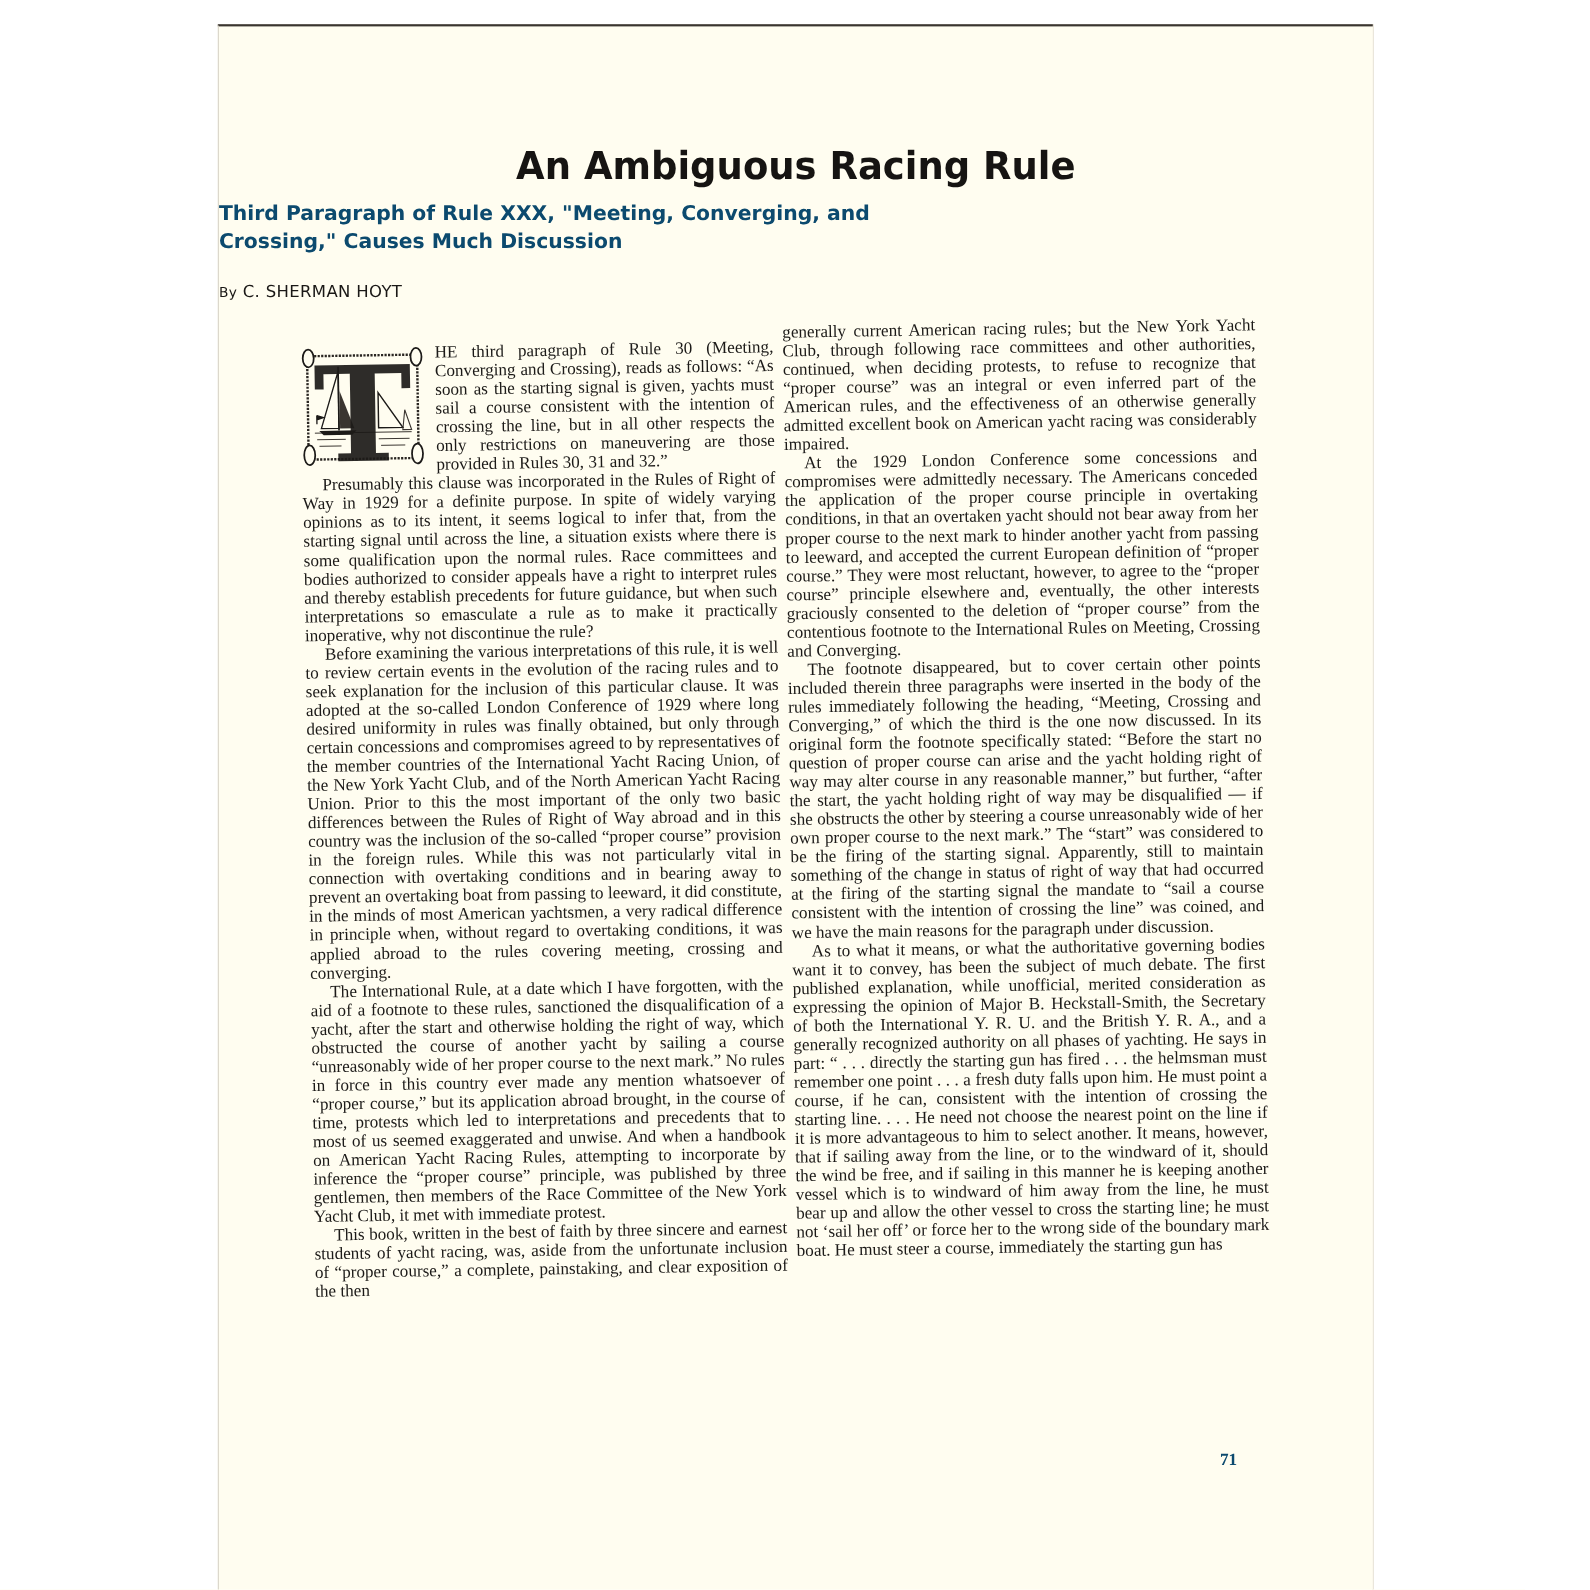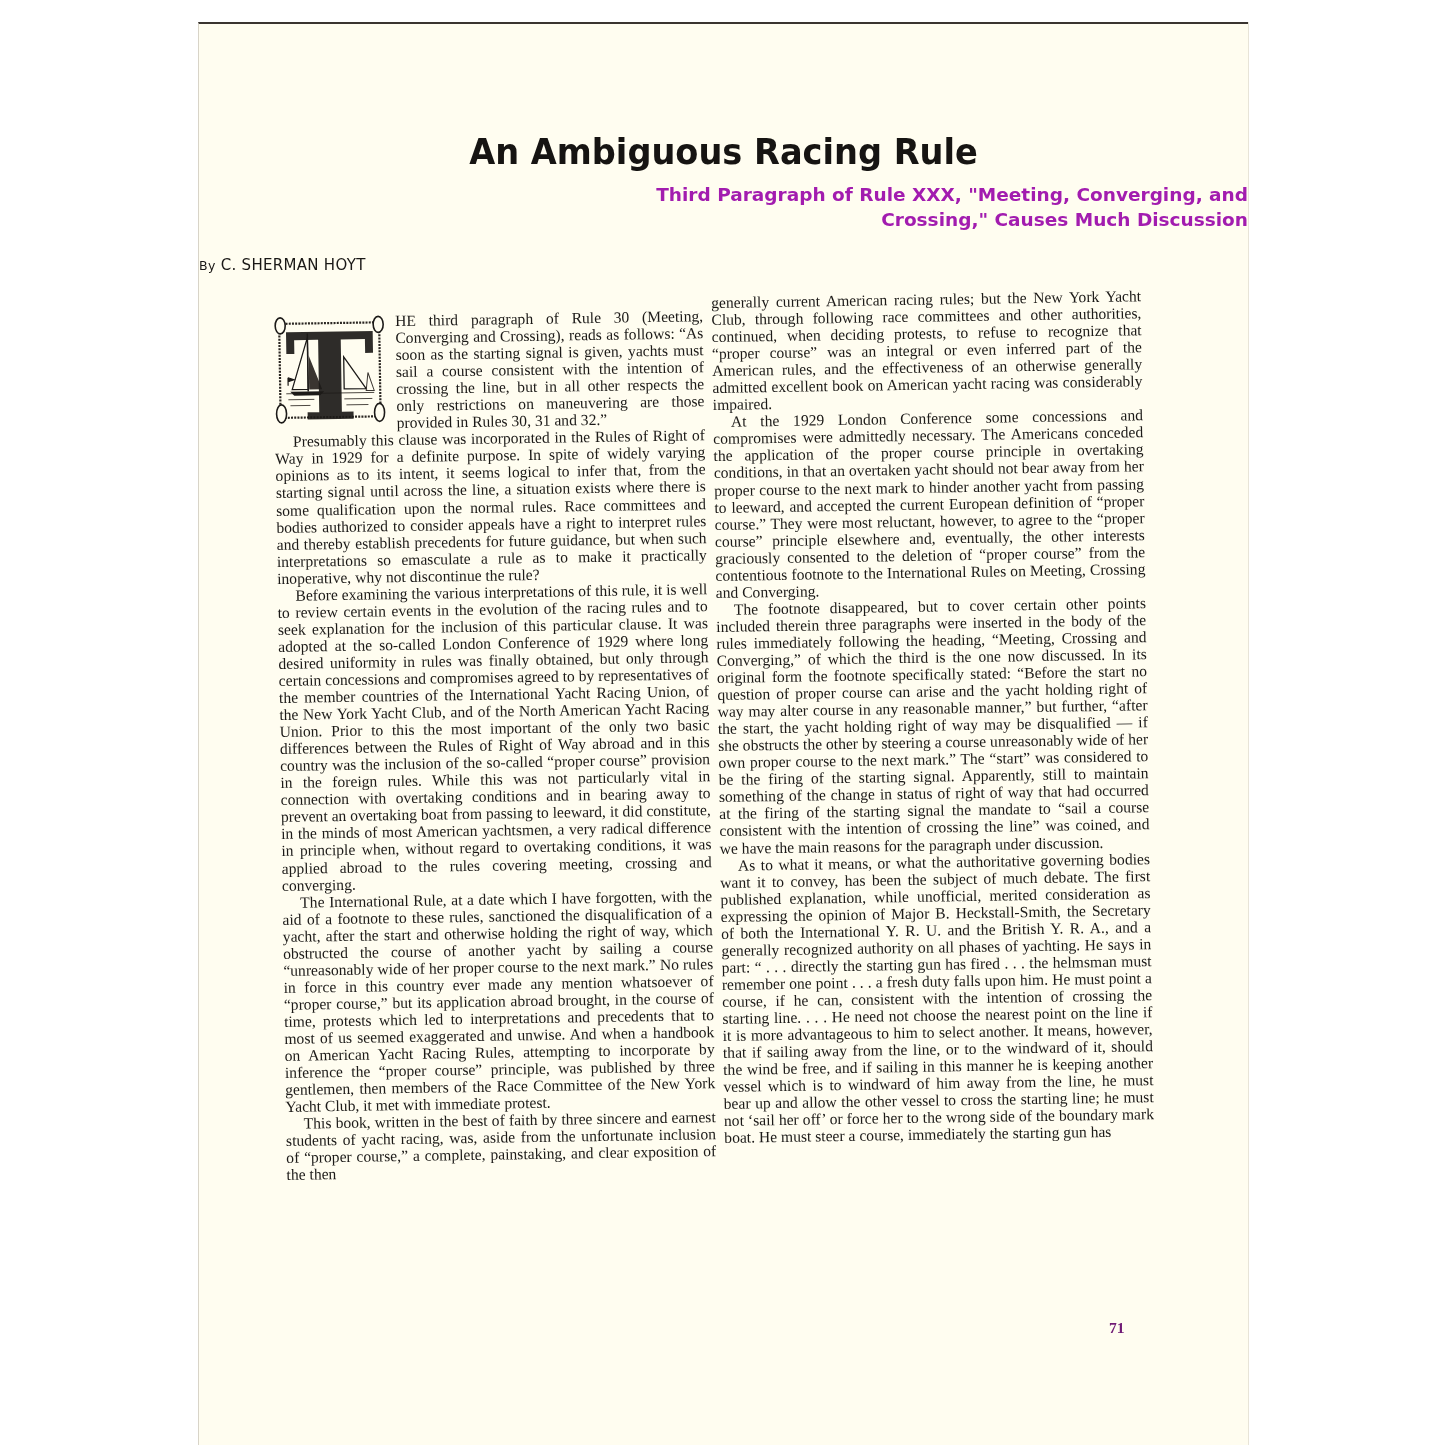--- a/index.html
+++ b/index.html
@@ -13,23 +13,23 @@
       border-top:2px solid #3a3530;
       border-left:1px solid #d8d4c8;
       box-shadow: 1px 0 0 #e8e4d8;
     }
     .title {
       position:absolute; left:0; width:100%; top:108px; text-align:center;
       font-family:"DejaVu Sans", sans-serif; font-weight:bold; font-size:35px;
       color:#161412; letter-spacing:0px; transform:scaleX(0.96);
     }
     .subtitle {
-      position:absolute; left:0; width:100%; top:158px; text-align:right;
+      position:absolute; left:0; width:100%; top:158px; text-align:left;
       font-family:"DejaVu Sans", sans-serif; font-weight:bold; font-size:18.5px;
-      line-height:25px; color:#a21caf;
+      line-height:25px; color:#0c4a6e;
     }
     .byline {
       position:absolute; left:0; width:100%; top:232px; text-align:left;
       font-family:"DejaVu Sans", sans-serif; font-size:15px; color:#1a1816;
       letter-spacing:0.3px;
     }
     .byline .by { font-size:12.5px; }
     .col {
       position:absolute; top:263px; width:430px;
       font-size:15.6px; line-height:17.05px; color:#1c1a18;
@@ -39,21 +39,21 @@
     .col p { margin:0; text-indent:18px; }
     .col p.first { text-indent:0; }
     .col-left { left:74px; top:290px; }
     .col-right { left:512px; top:270px; }
     .dropcap {
       float:left; width:112px; height:110px; margin:2px 10px 0 0;
       position:relative;
     }
     .dropcap svg { width:112px; height:110px; display:block; }
     .pagenum {
-      position:absolute; left:910px; top:1295px; font-size:15.6px; font-weight:bold; color:#701a75;
+      position:absolute; left:910px; top:1295px; font-size:15.6px; font-weight:bold; color:#0c4a6e;
     }
   </style>
 </head>
 <body>
 
 <div class="page">
 
   <div class="title">An Ambiguous Racing Rule</div>
 
   <div class="subtitle">

